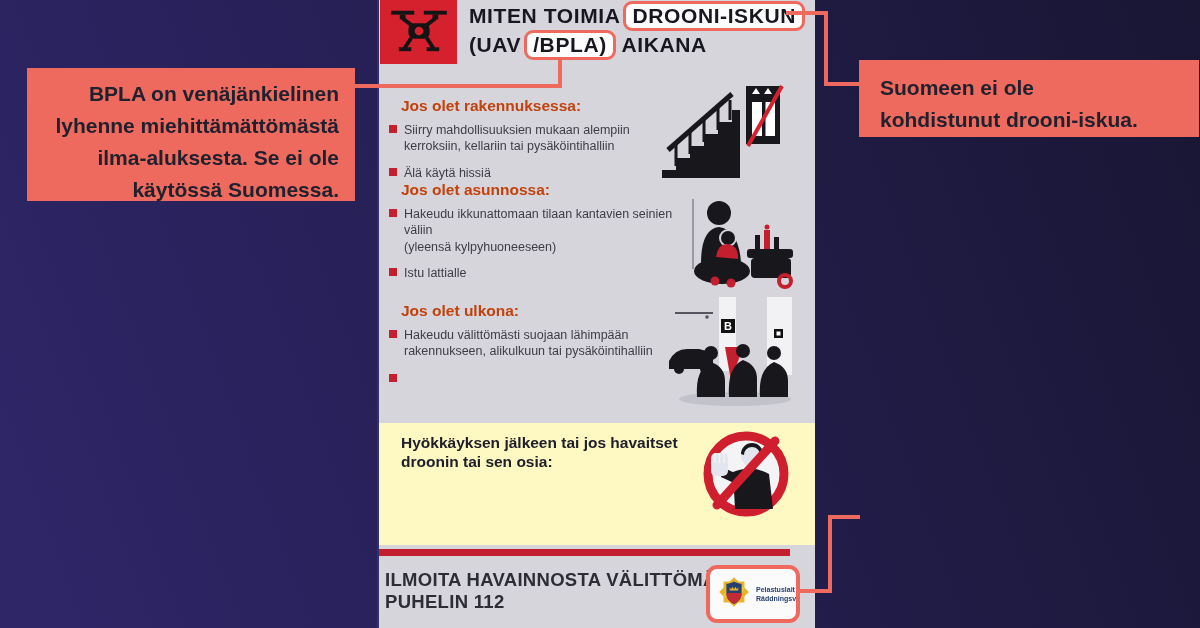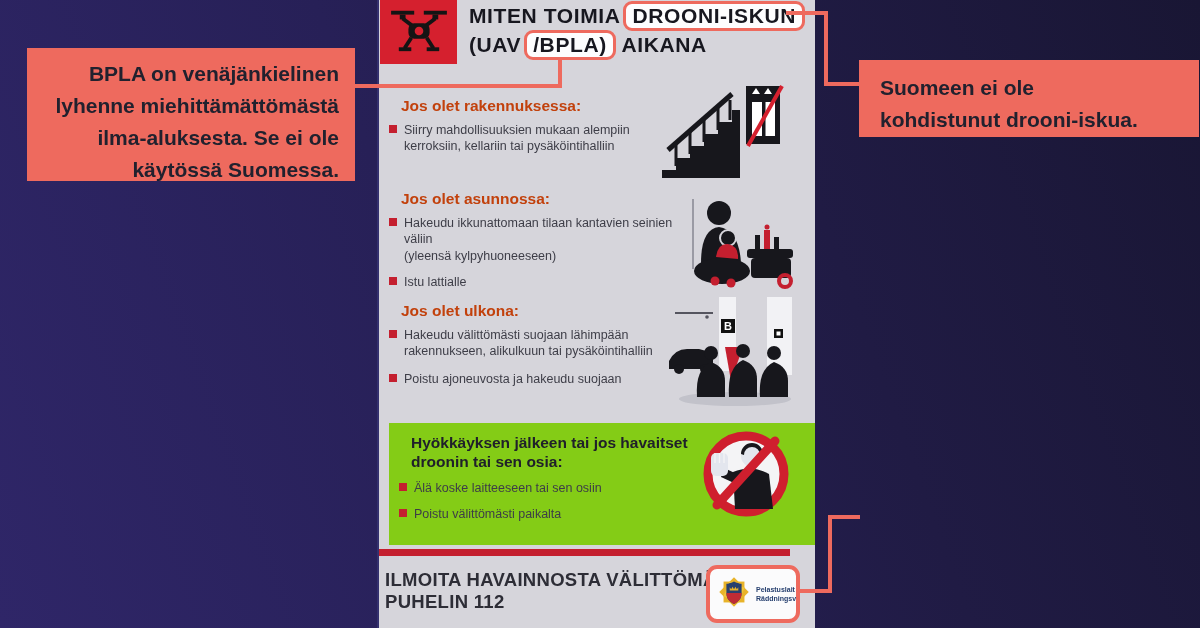--- a/index.html
+++ b/index.html
@@ -18,21 +18,21 @@
     display:flex;align-items:center;justify-content:center;}
   .title{position:absolute;left:90px;top:1px;width:320px;color:#17171f;
     font-size:21px;font-weight:700;letter-spacing:.6px;line-height:29px;white-space:nowrap;}
   .hlbox{display:inline-block;background:#fdfdfe;border:3px solid #ee6a5e;border-radius:9px;
     padding:0 6px;margin:-3px 0 -3px 3px;line-height:24px;}
   .section{position:absolute;left:10px;width:300px;}
   .section h3{margin:0 0 7px 12px;font-size:15.5px;font-weight:700;color:#c2410c;}
   .blist{list-style:none;margin:0;padding:0;}
   .blist li{display:flex;gap:7px;margin-bottom:10px;font-size:12.5px;line-height:1.3;color:#3d3d47;}
   .sq{flex:none;width:8px;height:8px;background:#c41f2f;margin-top:3px;}
-  .band{position:absolute;left:10px;top:423px;width:467px;height:122px;background:#84cc16;}
+  .band{position:absolute;left:0;top:423px;width:467px;height:122px;background:#fef9c3;}
   .band-inner{padding:10px 0 0 10px;width:300px;}
   .band-inner h3{margin:0 0 8px 12px;font-size:15.5px;font-weight:700;color:#20202a;line-height:1.25;}
   .redstrip{position:absolute;left:0;top:549px;width:411px;height:7px;background:#c41f2f;}
   .footer-text{position:absolute;left:6px;top:569px;font-size:18.5px;font-weight:700;
     letter-spacing:.3px;color:#2d2d36;line-height:1.18;}
   .icon-abs{position:absolute;}
   
   .callout{position:absolute;background:#ee6a5e;color:#21212e;font-weight:700;
     font-size:21px;line-height:32px;padding:12px 16px;box-sizing:border-box;}
   .callout.right{text-align:right;}
@@ -76,40 +76,44 @@
     </div>
 
     <div class="section" style="top:97px">
       <h3>Jos olet rakennuksessa:</h3>
       <ul class="blist">
         <li>
             <span class="sq"></span>
             <span class="preline">Siirry mahdollisuuksien mukaan alempiin
 kerroksiin, kellariin tai pysäköintihalliin</span>
           </li>
+        <li>
+            <span class="sq"></span>
+            <span class="preline">Älä käytä hissiä</span>
+          </li>
       </ul>
     </div>
     <span class="icon-abs" style="left:281px;top:84px">
       <svg width="124" height="98" viewBox="0 0 124 98">
         <path d="M2 94 V86 H16 V74 H30 V62 H44 V50 H58 V38 H72 V26 H80 V94 Z" fill="#17171c"></path>
         <g stroke="#17171c" stroke-width="3">
           <path d="M16 82V60 M30 70V48 M44 58V36 M58 46V24 M70 36V16"></path>
         </g>
         <path d="M8 66 L72 10" stroke="#17171c" stroke-width="5"></path>
         <rect x="86" y="2" width="34" height="58" fill="#17171c"></rect>
         <path d="M92 10 l4 -6 4 6 z" fill="#fff"></path>
         <path d="M108 4 l4 6 h-8 z" fill="#fff"></path>
         <rect x="92" y="18" width="10" height="34" fill="#fff"></rect>
         <rect x="105" y="18" width="10" height="34" fill="#fff"></rect>
         <rect x="102.5" y="18" width="3" height="34" fill="#17171c"></rect>
         <path d="M88 62 L122 2" stroke="#d5202e" stroke-width="4"></path>
       </svg>
     </span>
 
-    <div class="section" style="top:190px">
+    <div class="section" style="top:181px">
       <h3>Jos olet asunnossa:</h3>
       <ul class="blist">
         <li>
             <span class="sq"></span>
             <span class="preline">Hakeudu ikkunattomaan tilaan kantavien seinien väliin
 (yleensä kylpyhuoneeseen)</span>
           </li>
         <li>
             <span class="sq"></span>
             <span class="preline">Istu lattialle</span>
@@ -144,21 +148,20 @@
             <span class="preline">Hakeudu välittömästi suojaan lähimpään
 rakennukseen, alikulkuun tai pysäköintihalliin</span>
           </li>
       </ul>
     </div>
 
     <div class="section" style="top:371px">
       <ul class="blist">
         <li>
             <span class="sq"></span>
-            <span class="preline">Poistu ajoneuvosta ja hakeudu suojaan</span>
           </li>
       </ul>
     </div>
     <span class="icon-abs" style="left:288px;top:297px">
       <svg width="125" height="112" viewBox="0 0 125 112">
         <rect x="52" y="0" width="17" height="74" fill="#f2f2f5"></rect>
         <rect x="100" y="0" width="25" height="78" fill="#f2f2f5"></rect>
         <path d="M8 16 H46" stroke="#55555f" stroke-width="2"></path>
         <circle cx="40" cy="20" r="1.8" fill="#55555f"></circle>
         <rect x="54" y="22" width="14" height="14" fill="#111"></rect>
@@ -178,30 +181,20 @@
           <circle cx="107" cy="56" r="7"></circle>
           <path d="M93 100 Q91 72 107 65 Q121 70 121 84 L121 100 Z"></path>
         </g>
       </svg>
     </span>
 
     <div class="band">
       <div class="band-inner">
         <h3 class="preline">Hyökkäyksen jälkeen tai jos havaitset
 droonin tai sen osia:</h3>
-        <ul class="blist">
-          <li>
-              <span class="sq"></span>
-              <span class="preline">Älä koske laitteeseen tai sen osiin</span>
-            </li>
-          <li>
-              <span class="sq"></span>
-              <span class="preline">Poistu välittömästi paikalta</span>
-            </li>
-        </ul>
       </div>
     </div>
     <span class="icon-abs" style="left:320px;top:427px">
       <svg width="94" height="94" viewBox="0 0 94 94">
         <circle cx="47" cy="47" r="38" fill="#f4f4f6" stroke="#cf1f2e" stroke-width="9"></circle>
         <circle cx="53" cy="29" r="11" fill="#e3e6ee"></circle>
         <path d="M42 27 a11 11 0 0 1 22 0 l-3 1 a8 8 0 0 0 -16 0 z" fill="#17171c"></path>
         <path d="M34 45 Q53 37 70 47 L74 82 H36 Z" fill="#17171c"></path>
         <path d="M38 47 L25 41 L22 50 L35 56 Z" fill="#17171c"></path>
         <rect x="12" y="26" width="17" height="23" rx="5" fill="#e3e6ee"></rect>
@@ -224,21 +217,21 @@
         <rect x="11.5" y="11.5" width="17" height="17" fill="#f0c43a" transform="rotate(22.5 20 20)"></rect>
         <path d="M20 9 C24 11 28 11.5 28 11.5 V21 C28 27.5 24 30.5 20 32.5 C16 30.5 12 27.5 12 21 V11.5 C12 11.5 16 11 20 9 Z" fill="#27406f"></path>
         <path d="M12 21 H28 C28 27.5 24 30.5 20 32.5 C16 30.5 12 27.5 12 21 Z" fill="#bf2c35"></path>
         <path d="M15.5 15 l1.5 2 l1.5 -2.5 l1.5 2.5 l1.5 -2.5 l1.5 2.5 l1.5 -2 v3.5 h-9 z" fill="#e8b32a"></path>
       </svg>
     </span>
     <span class="badge-text">Pelastuslait
 Räddningsv</span>
   </div>
 
-  <div class="callout right preline" style="left:27px;top:48px;width:328px;height:133px;padding-top:10px">BPLA on venäjänkielinen
+  <div class="callout right preline" style="left:27px;top:68px;width:328px;height:133px;padding-top:10px">BPLA on venäjänkielinen
 lyhenne miehittämättömästä
 ilma-aluksesta. Se ei ole
 käytössä Suomessa.</div>
 
   <div class="callout preline" style="left:859px;top:60px;width:340px;height:77px;padding-left:21px">Suomeen ei ole
 kohdistunut drooni-iskua.</div>
 
 
   <div class="seg" style="left:352px;top:84px;width:210px;height:4px"></div>
   <div class="seg" style="left:558px;top:58px;width:4px;height:30px"></div>

